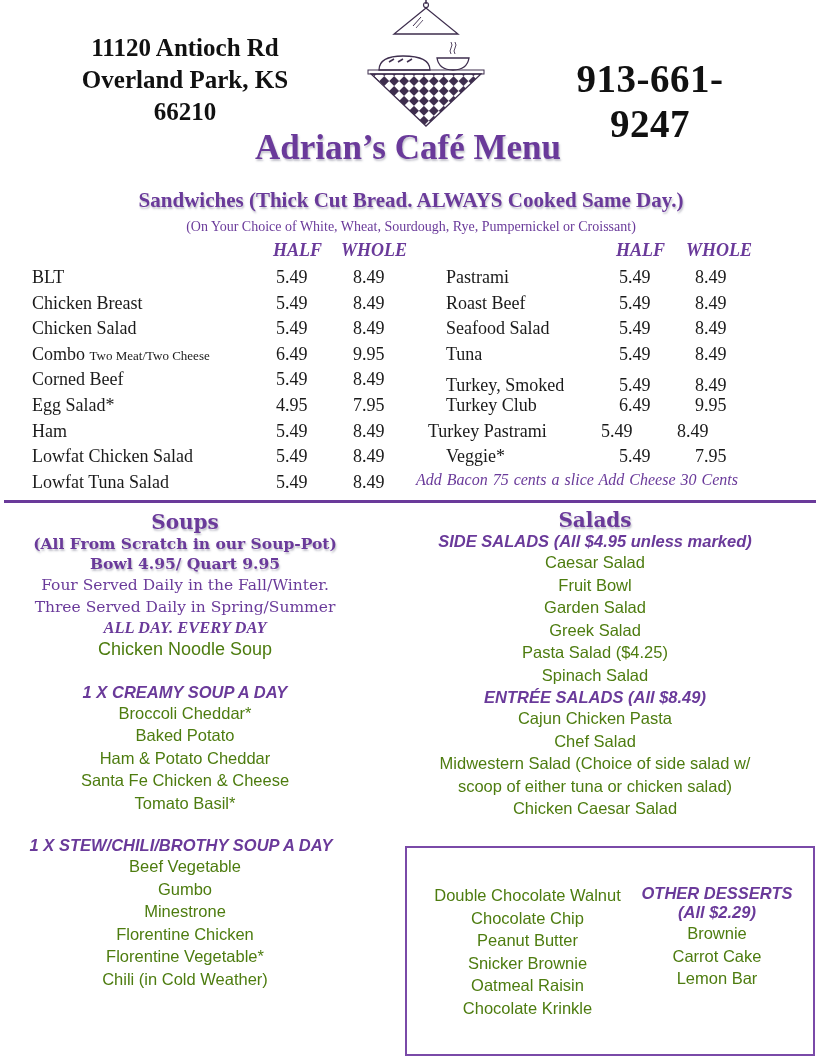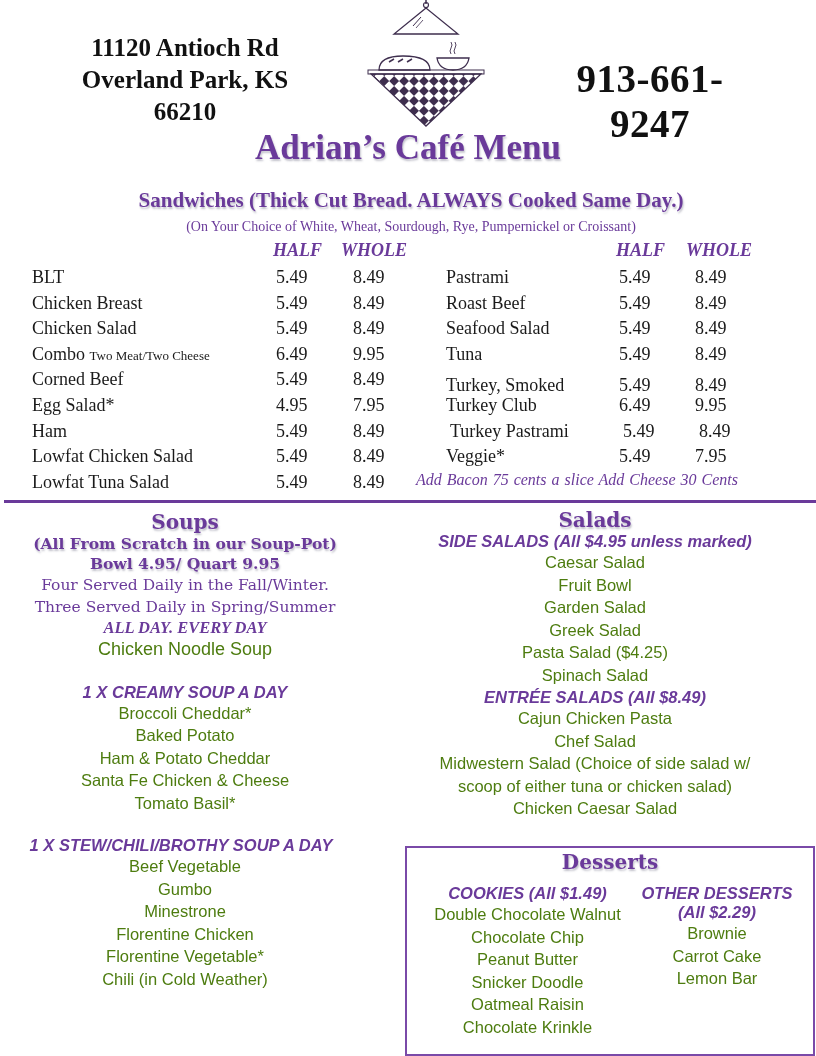--- a/index.html
+++ b/index.html
@@ -156,21 +156,21 @@
     <div class="row" style="left: 446px; top: 373px; width: 330px;">
       <span class="name">Turkey, Smoked</span>
       <span class="half" style="left: 173px;">5.49</span>
       <span class="whole" style="left: 249px;">8.49</span>
     </div>
     <div class="row" style="left: 446px; top: 393px; width: 330px;">
       <span class="name">Turkey Club</span>
       <span class="half" style="left: 173px;">6.49</span>
       <span class="whole" style="left: 249px;">9.95</span>
     </div>
-    <div class="row" style="left: 450px; top: 418.6px; width: 330px;">
+    <div class="row" style="left: 428px; top: 418.6px; width: 330px;">
       <span class="name">Turkey Pastrami</span>
       <span class="half" style="left: 173px;">5.49</span>
       <span class="whole" style="left: 249px;">8.49</span>
     </div>
     <div class="row" style="left: 446px; top: 444.2px; width: 330px;">
       <span class="name">Veggie*</span>
       <span class="half" style="left: 173px;">5.49</span>
       <span class="whole" style="left: 249px;">7.95</span>
     </div>
   </div>
@@ -222,28 +222,26 @@
   <div id="salad-entree">
       <div class="item">Cajun Chicken Pasta</div>
       <div class="item">Chef Salad</div>
       <div class="item">Midwestern Salad (Choice of side salad w/</div>
       <div class="item">scoop of either tuna or chicken salad)</div>
       <div class="item">Chicken Caesar Salad</div>
     </div>
 </div>
 
 <div id="desserts-box" class="abs">
-  <div class="serif purple shadow section-head" style="margin-top:2px;">Desserts</div>
   <div class="abs blk" style="left:8px;top:36px;width:225px;">
-    <div class="subhead">COOKIES (All $1.49)</div>
     <div id="cookies-list">
         <div class="item">Double Chocolate Walnut</div>
         <div class="item">Chocolate Chip</div>
         <div class="item">Peanut Butter</div>
-        <div class="item">Snicker Doodle</div>
+        <div class="item">Snicker Brownie</div>
         <div class="item">Oatmeal Raisin</div>
         <div class="item">Chocolate Krinkle</div>
       </div>
   </div>
   <div class="abs blk" style="left:222px;top:36px;width:176px;">
     <div class="subhead">OTHER DESSERTS</div>
     <div class="subhead">(All $2.29)</div>
     <div id="other-list">
         <div class="item">Brownie</div>
         <div class="item">Carrot Cake</div>

